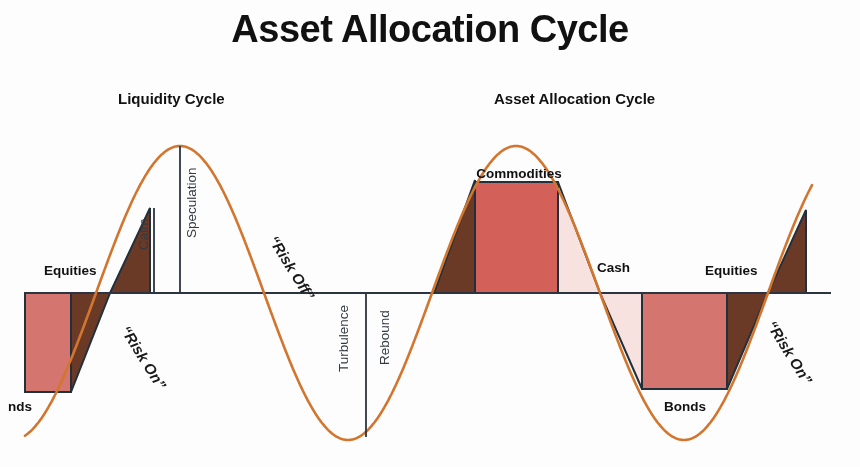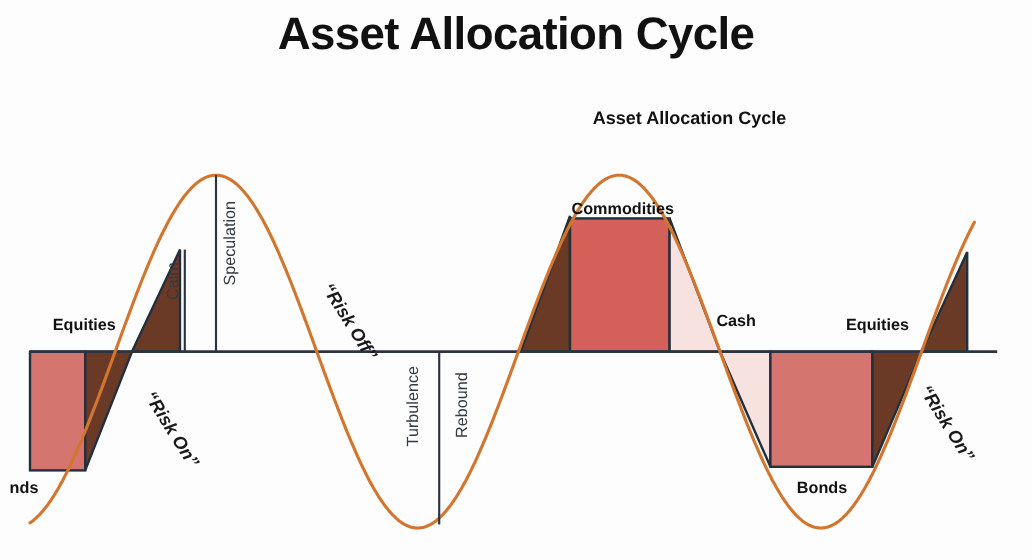--- a/index.html
+++ b/index.html
@@ -69,20 +69,21 @@
     fill: #1a1a1a;
   }
 </style>
 </head>
 <body>
 
 <div id="stage">
 
   <div id="main-title">Asset Allocation Cycle</div>
 
+  <div class="section-heading" id="heading-liquidity">Liquidity Cycle</div>
 
   <div class="section-heading" id="heading-assetalloc">Asset Allocation Cycle</div>
 
   <svg id="chart-svg" width="860" height="467" viewBox="0 0 860 467">
     <g id="g-fills">
         <rect x="25" y="293" width="46" height="99" fill="#d4756f" stroke="#22303c" stroke-width="2"></rect>
         <polygon points="71,293 71,392 110,293" fill="#6b3a27" stroke="#22303c" stroke-width="2"></polygon>
         <polygon points="110,293 150,293 150,208" fill="#6b3a27" stroke="#22303c" stroke-width="2"></polygon>
         <polygon points="434,293 475,293 475,180" fill="#6b3a27" stroke="#22303c" stroke-width="2"></polygon>
         <rect x="475" y="182" width="83" height="111" fill="#d4605a" stroke="#22303c" stroke-width="2"></rect>

